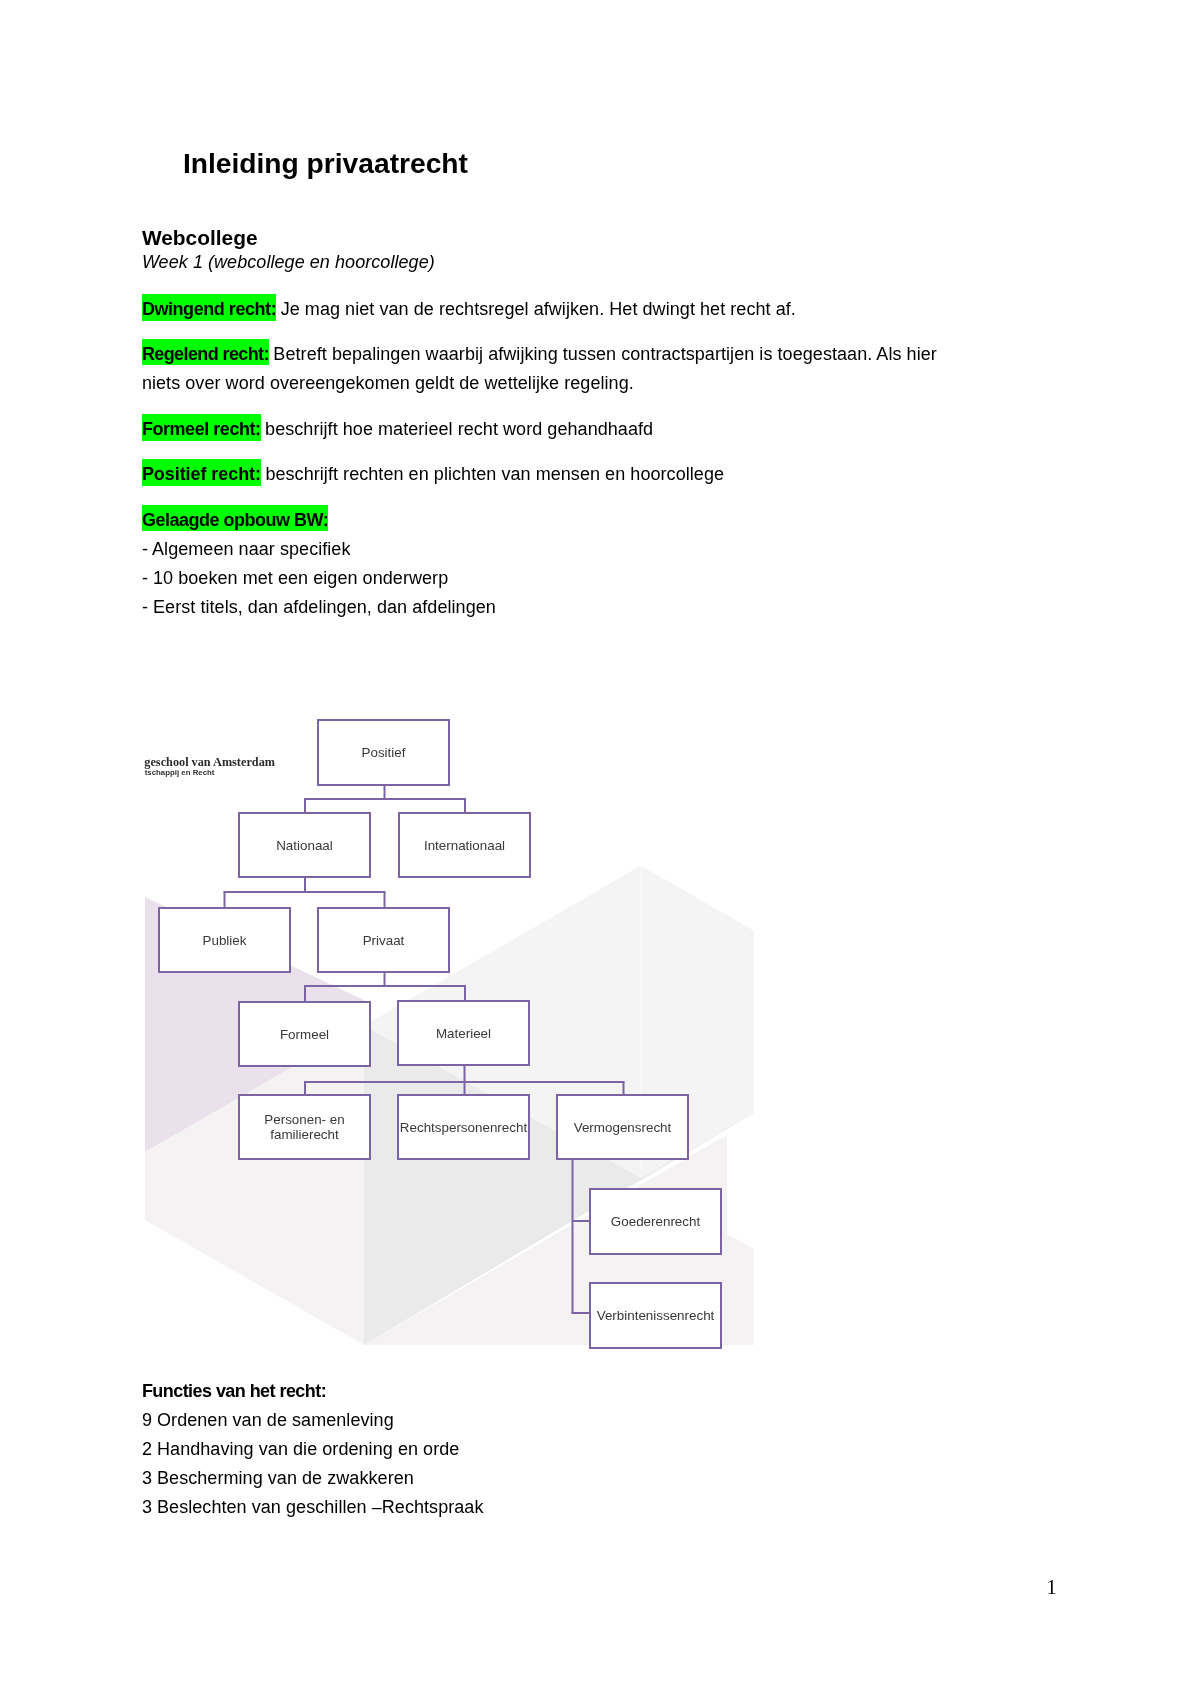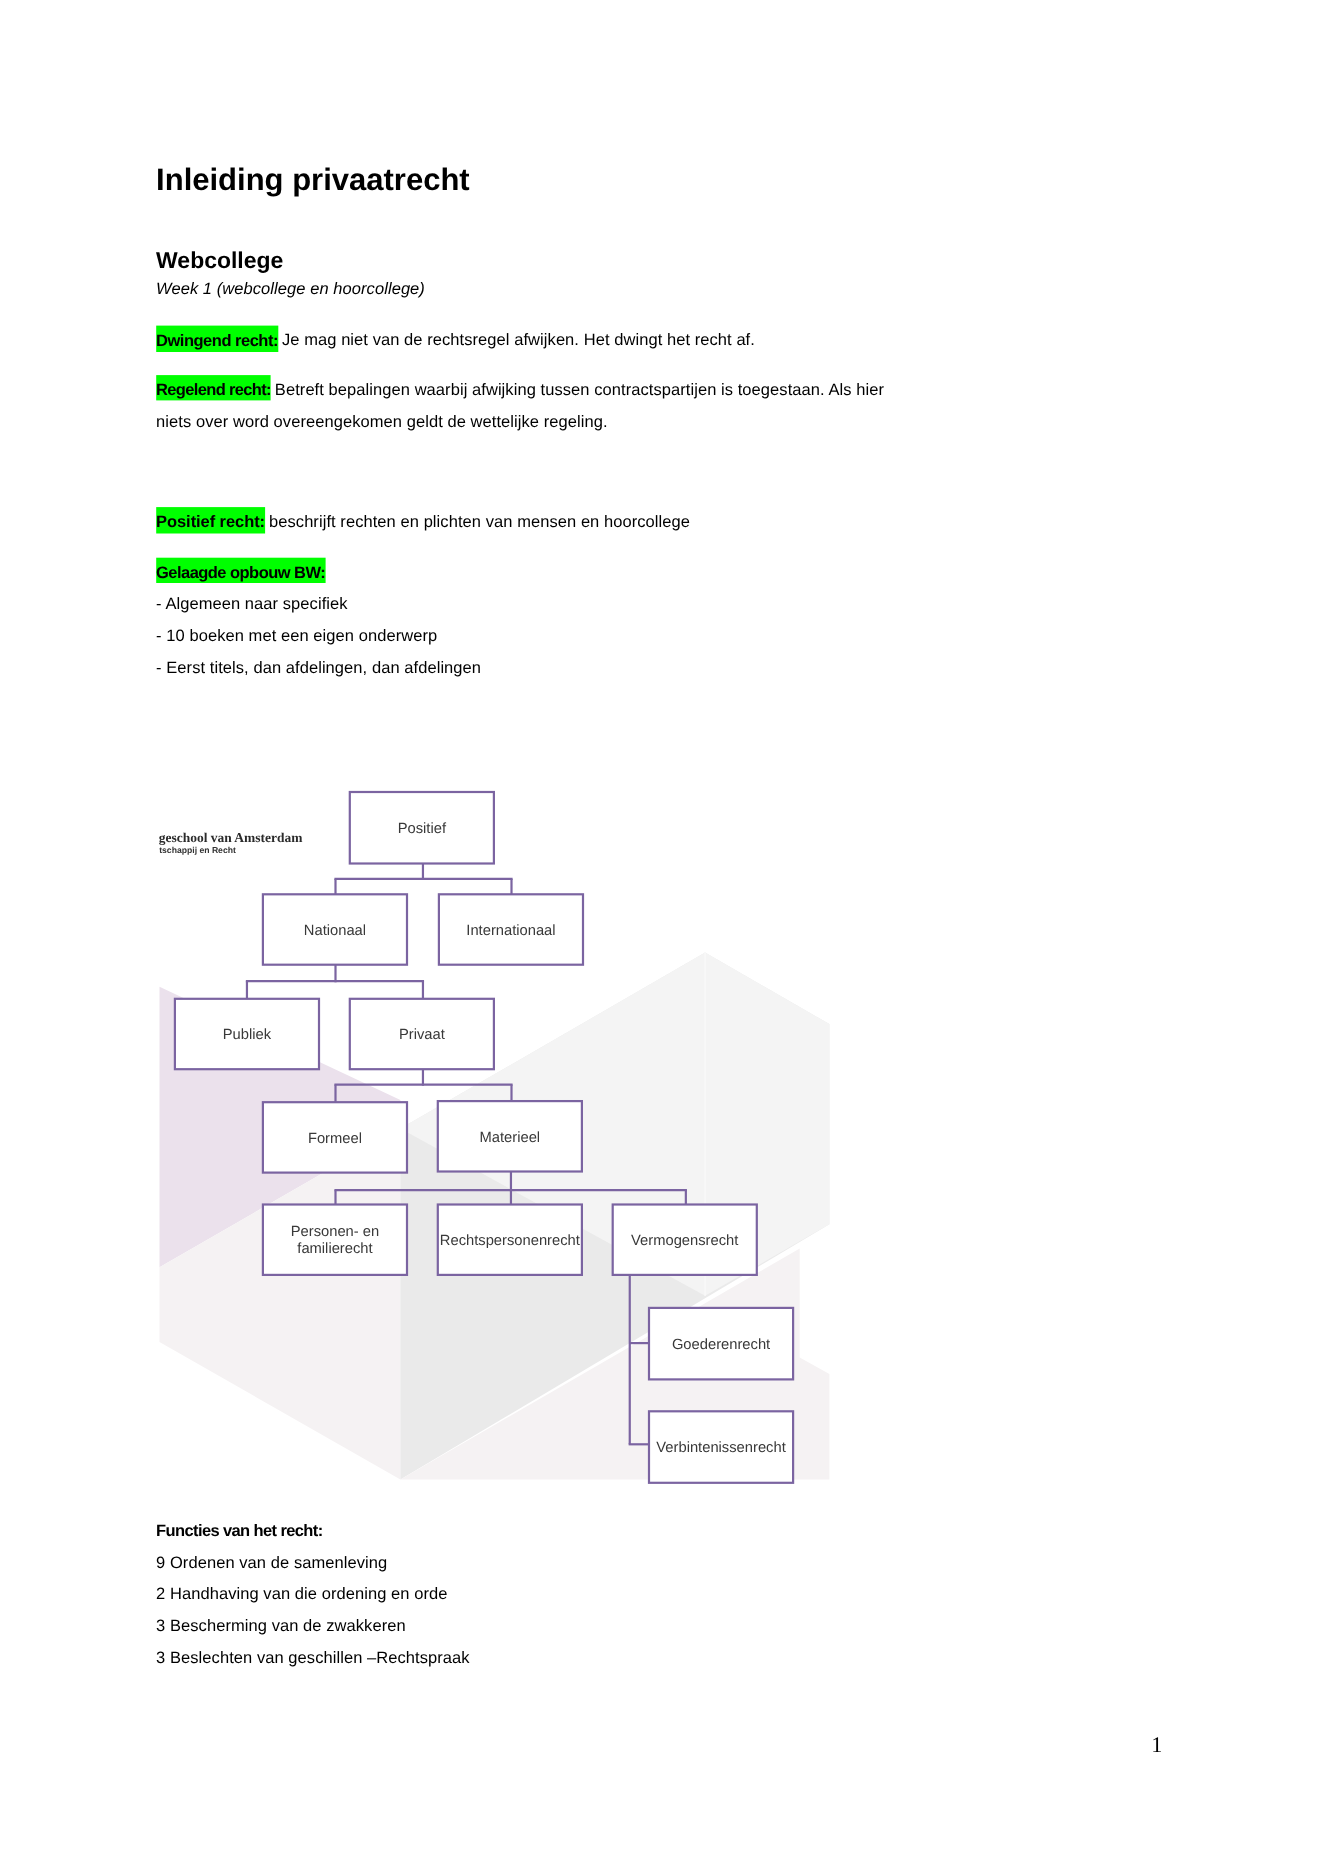--- a/index.html
+++ b/index.html
@@ -1,23 +1,23 @@
 <!DOCTYPE html>
 <html><head>
 <meta charset="utf-8">
 <title>Inleiding privaatrecht</title>
 <style>
   html,body{margin:0;padding:0;background:#fff;}
   body{width:1200px;height:1698px;position:relative;overflow:hidden;
        font-family:"Liberation Sans",sans-serif;color:#000;}
   .page{position:absolute;left:0;top:0;width:1200px;height:1698px;background:#fff;}
   .blk{position:absolute;left:141.9px;width:916px;margin:0;padding:0;}
-  .title{font-size:28.2px;font-weight:bold;line-height:36px;top:144.8px;}
+  .title{font-size:28.2px;font-weight:bold;line-height:36px;top:144.8px;margin-left:41px;}
   .sub{font-size:20.9px;font-weight:bold;line-height:27px;top:203.9px;margin-top:20px;}
-  .body{font-size:15px;line-height:29px;letter-spacing:0.06px;}
+  .body{font-size:18px;line-height:29px;letter-spacing:0.06px;}
   .it{font-style:italic;}
   .hl{background:#00ff00;font-weight:bold;padding:5.3px 0 1.5px;
        letter-spacing:var(--ls,0);margin-right:var(--mr,0px);}
   .bd{font-weight:bold;letter-spacing:var(--ls,0);margin-right:var(--mr,0px);text-align:right;}
   .pgnum{position:absolute;left:1046.5px;top:1579.8px;font-family:"Liberation Serif",serif;
          font-size:20.2px;line-height:14.3px;}
   .diagram{position:absolute;left:0;top:0;width:1200px;height:1698px;}
 </style>
 </head>
 <body>
@@ -85,17 +85,18 @@
 <g>
 <text x="144.3" y="765.7" font-family="Liberation Serif, serif" font-size="12.25" font-weight="bold" fill="#2b2b2b">geschool van Amsterdam</text>
 <text x="144.7" y="775.3" font-family="Liberation Sans, sans-serif" font-size="7.85" font-weight="bold" fill="#333333">tschappij en Recht</text>
 </g>
 </svg>
 <div class="blk title">Inleiding privaatrecht</div>
 <div class="blk sub">Webcollege</div>
 <div class="blk body it" style="top:248.1px">Week 1 (webcollege en hoorcollege)</div>
 <p class="blk body" style="top:339.8px"><span class="hl" style="--ls:-0.601px;--mr:-0.6px">Regelend recht:</span><span> Betreft bepalingen waarbij afwijking tussen contractspartijen is toegestaan. Als hier</span><br><span>niets over word overeengekomen geldt de wettelijke regeling.</span></p>
 <p class="blk body" style="top:295.1px"><span class="hl" style="--ls:-0.447px;--mr:-0.6px">Dwingend recht:</span><span> Je mag niet van de rechtsregel afwijken. Het dwingt het recht af.</span></p>
+<p class="blk body" style="top:415.1px"><span class="hl" style="--ls:-0.452px;--mr:-0.6px">Formeel recht:</span><span> beschrijft hoe materieel recht word gehandhaafd</span></p>
 <p class="blk body" style="top:460.3px"><span class="hl" style="--ls:-0.066px;--mr:-0.6px">Positief recht:</span><span> beschrijft rechten en plichten van mensen en hoorcollege</span></p>
 <p class="blk body" style="top:505.9px"><span class="hl" style="--ls:-0.495px;--mr:0px">Gelaagde opbouw BW:</span><br><span>- Algemeen naar specifiek</span><br><span>- 10 boeken met een eigen onderwerp</span><br><span>- Eerst titels, dan afdelingen, dan afdelingen</span></p>
 <p class="blk body" style="top:1376.7px"><span class="bd" style="--ls:-0.558px;--mr:0px">Functies van het recht:</span><br><span>9 Ordenen van de samenleving</span><br><span>2 Handhaving van die ordening en orde</span><br><span>3 Bescherming van de zwakkeren</span><br><span>3 Beslechten van geschillen –Rechtspraak</span></p>
 <div class="pgnum">1</div>
 </div>
 
 </body></html>

